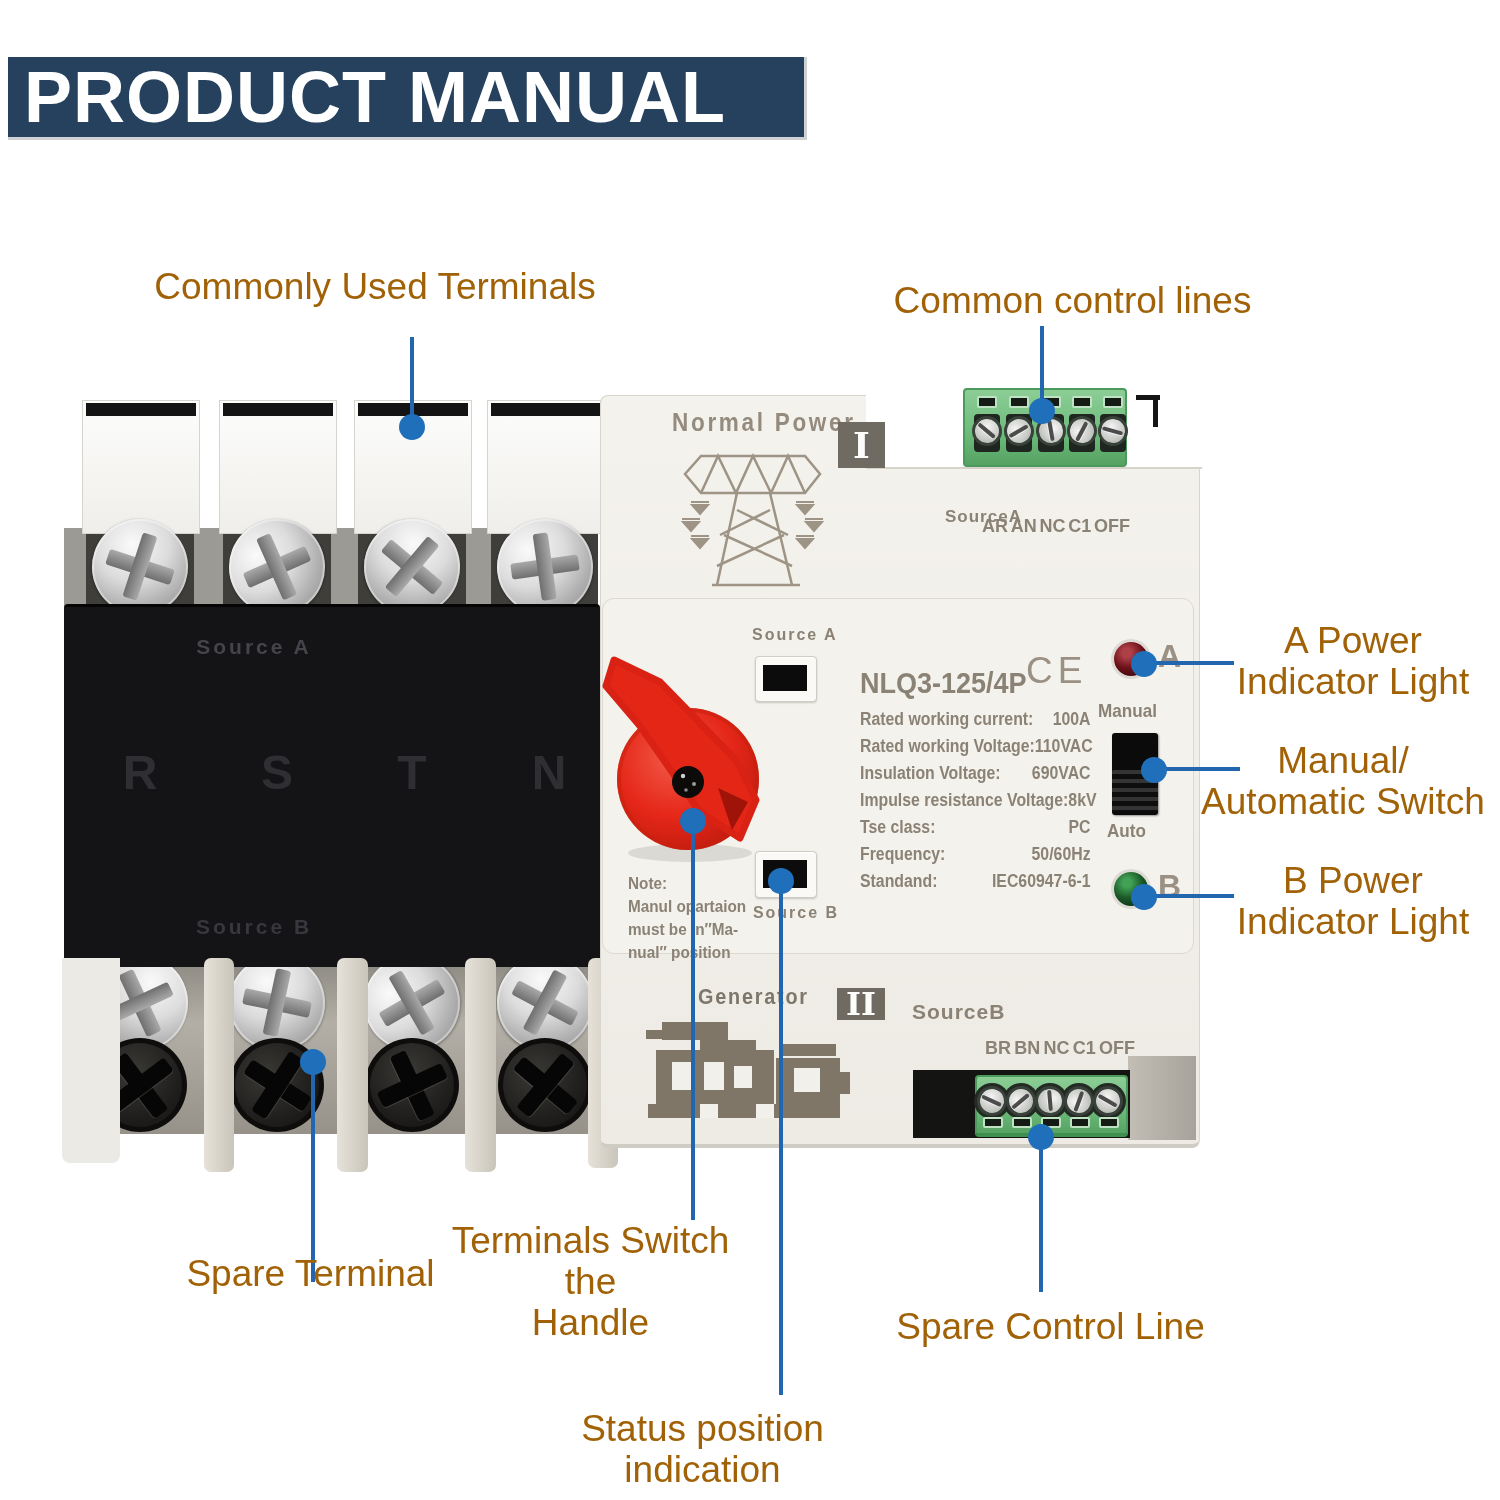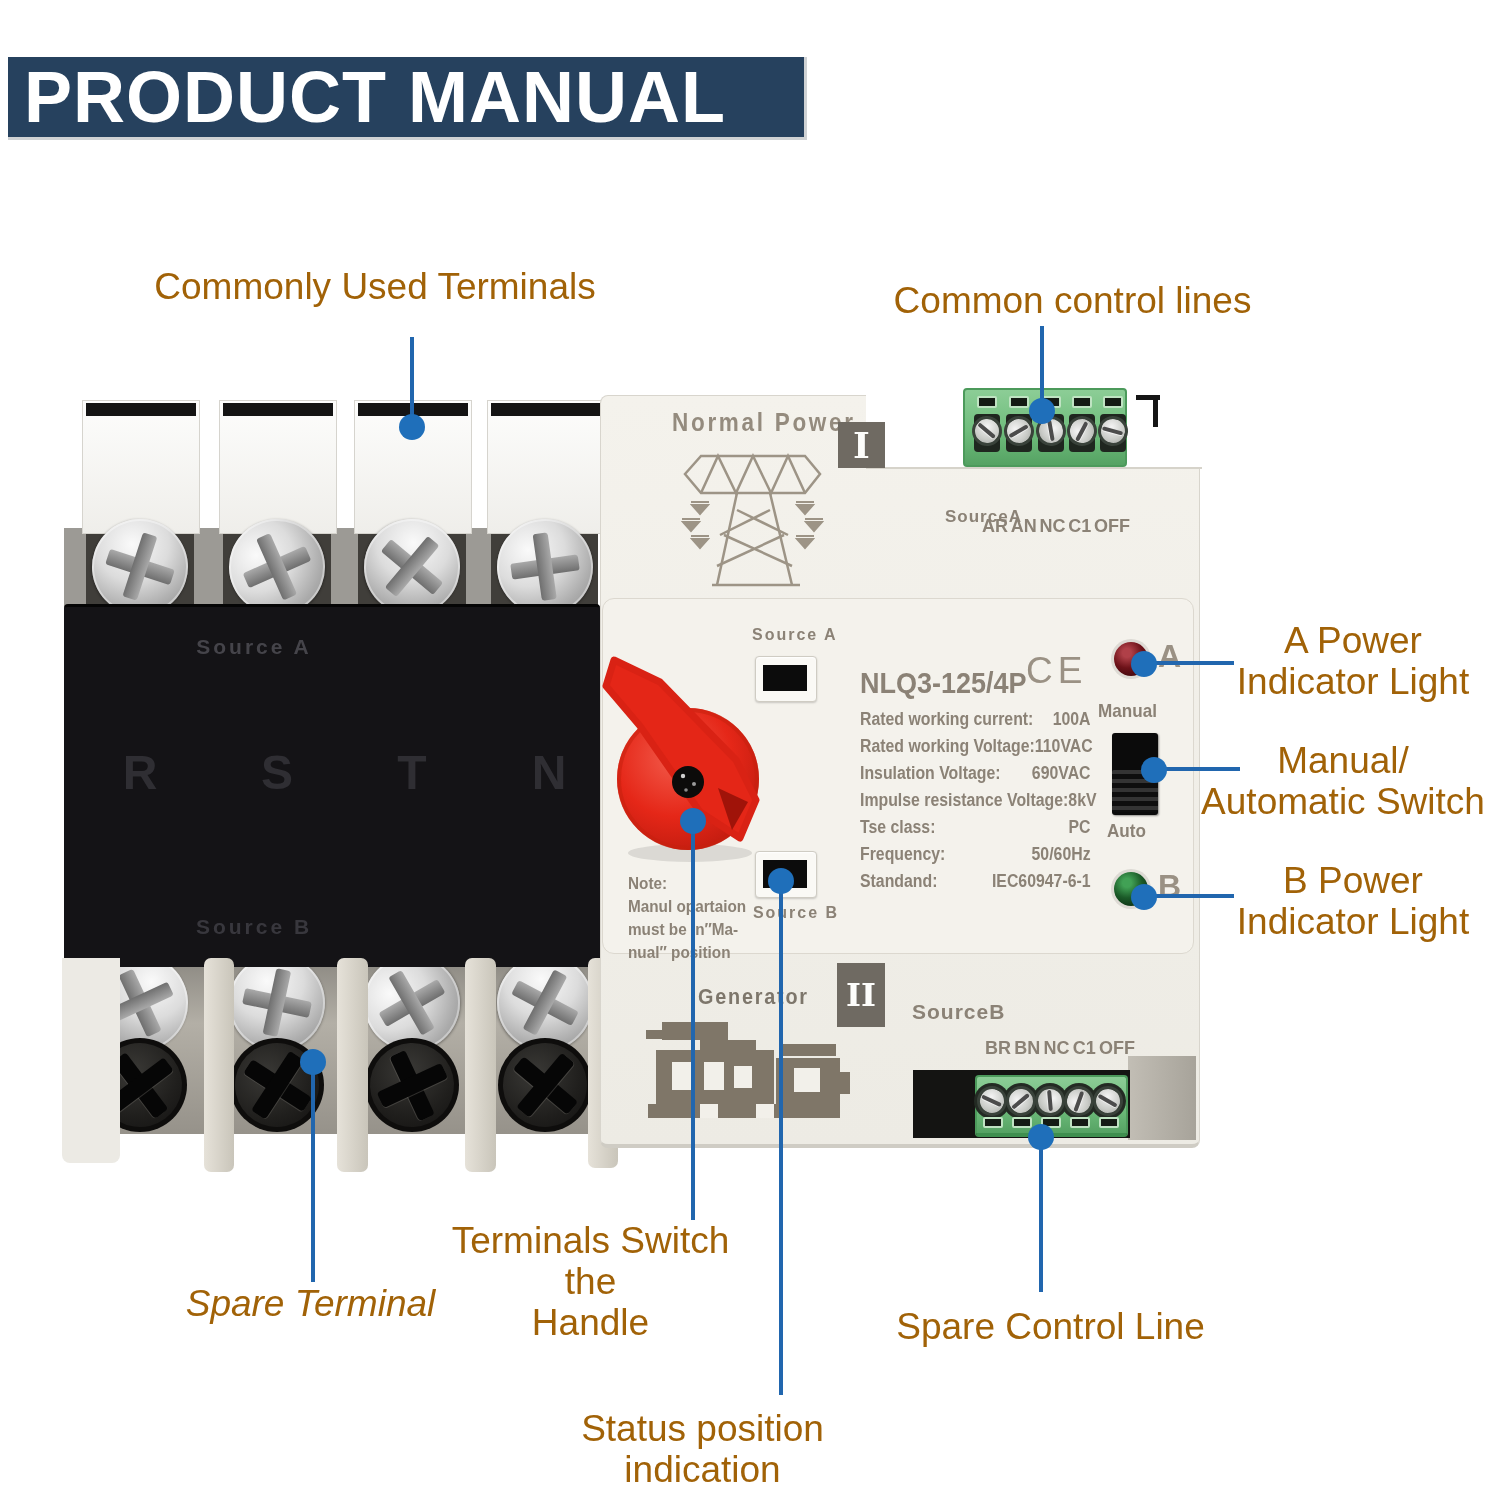--- a/index.html
+++ b/index.html
@@ -223,21 +223,21 @@
   <div class="dtxt" style="left:1158px;top:868px;font-size:32px;color:#9a9184;">B</div>
 
   <div class="abs" style="left:628px;top:872px;">
     <div class="dtxt cond" style="position:static;font-size:17px;line-height:23px;">Note:</div>
     <div class="dtxt cond" style="position:static;font-size:17px;line-height:23px;">Manul opartaion</div>
     <div class="dtxt cond" style="position:static;font-size:17px;line-height:23px;">must be in″Ma-</div>
     <div class="dtxt cond" style="position:static;font-size:17px;line-height:23px;">nual″ position</div>
   </div>
 
   <div class="dtxt cond" style="left:698px;top:984px;font-size:22px;letter-spacing:2px;color:#7d766b;">Generator</div>
-  <div class="badge" style="left:837px;top:963px;width:48px;height:64px;font-size:32px;">II</div>
+  <div class="badge" style="left:837px;top:988px;width:48px;height:32px;font-size:32px;">II</div>
   <div class="dtxt" style="left:912px;top:1000px;font-size:21px;letter-spacing:1px;">SourceB</div>
   <div class="tlabels" style="left:985px;top:1038px;width:150px;">
     <span>BR</span>
     <span>BN</span>
     <span>NC</span>
     <span>C1</span>
     <span>OFF</span>
   </div>
 
   <div class="abs" style="left:1128px;top:1056px;width:68px;height:84px;background:linear-gradient(90deg,#c2beb5,#a7a39a);"></div>
@@ -344,17 +344,17 @@
     <div>Automatic Switch</div>
   </div>
   <div class="callout" style="left:1228px;top:860px;width:250px;">
     <div>B Power</div>
     <div>Indicator Light</div>
   </div>
   <div class="callout" style="left:428px;top:1220px;width:325px;">
     <div>Terminals Switch the</div>
     <div>Handle</div>
   </div>
-  <div class="callout" style="left:183px;top:1283px;width:255px;font-style:italic;">Spare Terminal</div>
+  <div class="callout" style="left:183px;top:1253px;width:255px;">Spare Terminal</div>
   <div class="callout" style="left:893px;top:1306px;width:315px;">Spare Control Line</div>
   <div class="callout" style="left:505px;top:1408px;width:395px;">Status position indication</div>
 
 </div>
 
 </body></html>

